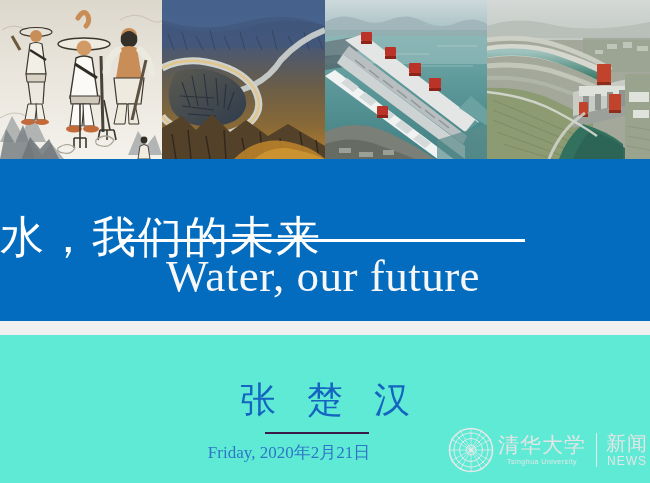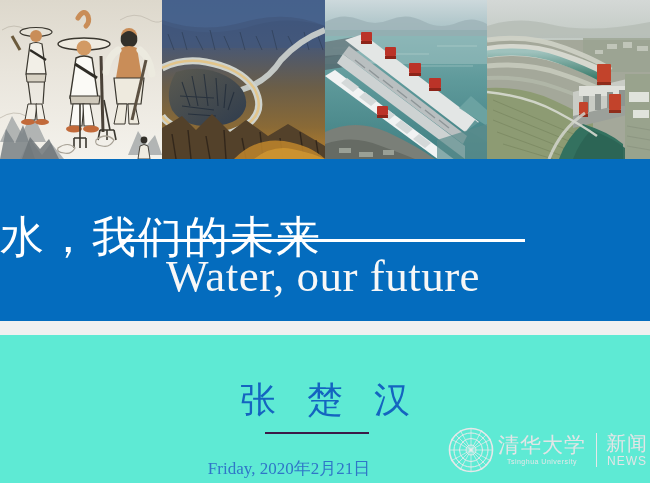--- a/index.html
+++ b/index.html
@@ -119,21 +119,20 @@
     position: absolute;
     top: 107px;
     left: 0; right: 0;
     text-align: center;
     padding-right: 72px;
     color: #2f76c8;
     font-family: "Liberation Serif", "DejaVu Serif", serif;
     font-size: 17px;
     line-height: 22px;
     white-space: nowrap;
-    margin-top: 16px;
   }
 
   
   .watermark {
     position: absolute;
     left: 448px;
     top: 424px;
     width: 190px;
     height: 52px;
     display: flex;

